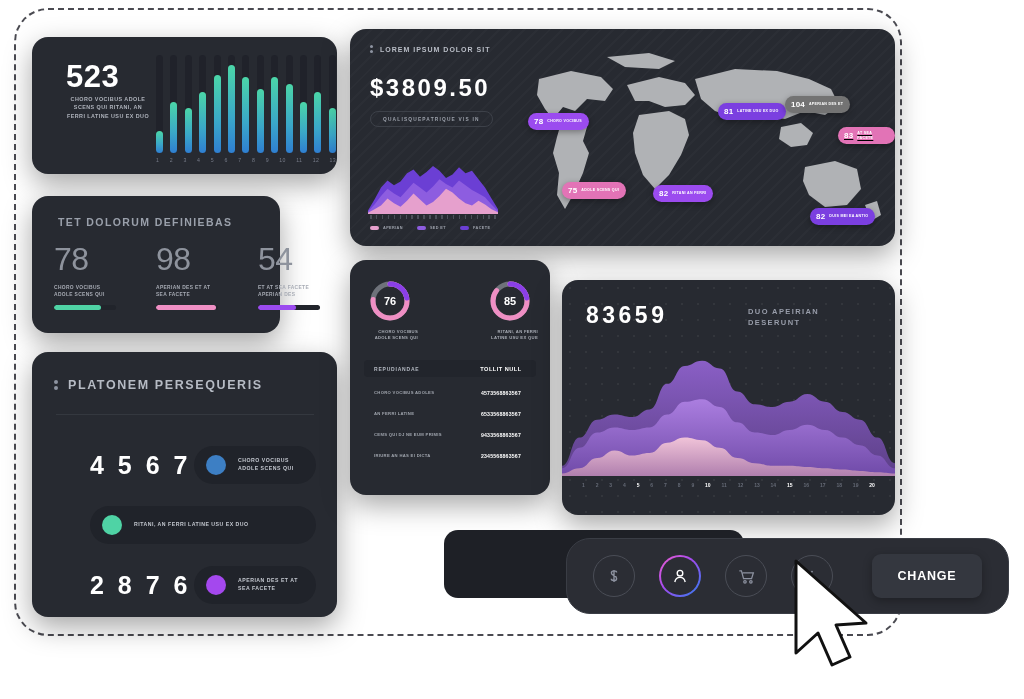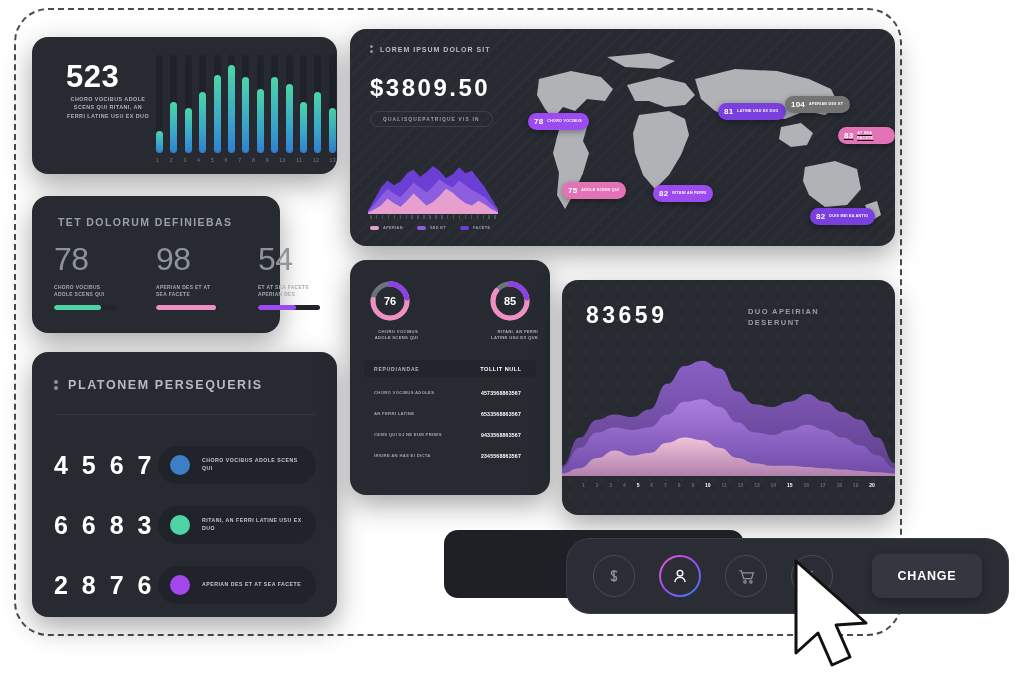--- a/index.html
+++ b/index.html
@@ -78,21 +78,21 @@
   .stat-bar > i { display: block; height: 100%; border-radius: 3px; }
 
   
   #card-list { left: 32px; top: 352px; width: 305px; height: 265px; }
   .list-head { position: absolute; left: 22px; top: 26px; display: flex; align-items: center; gap: 10px; }
   .dots-icon { width: 4px; display: flex; flex-direction: column; gap: 2.5px; }
   .dots-icon span { width: 4px; height: 4px; border-radius: 50%; background: #8d93a0; display: block; }
   .list-title { font-size: 12.5px; letter-spacing: 1.6px; color: #b6bbc4; font-weight: 700; }
   .list-divider { position: absolute; left: 24px; top: 62px; width: 258px; height: 1px; background: #34383f; }
   .list-rows { position: absolute; left: 22px; top: 84px; width: 262px; }
-  .list-row { display: flex; align-items: center; height: 58px; margin-bottom: 2px; }
+  .list-row { display: flex; align-items: center; height: 58px; margin-bottom: 2px; margin-left: 36px; }
   .list-num {
     width: 104px; font-size: 25px; color: #fff; font-weight: 700; letter-spacing: 3.5px;
   }
   .list-pill {
     flex: 1; height: 38px; background: #20232a; border-radius: 19px;
     display: flex; align-items: center; padding: 0 12px; gap: 12px;
   }
   .pill-dot { width: 20px; height: 20px; border-radius: 50%; flex: none; }
   .pill-text { font-size: 5.2px; line-height: 7.6px; color: #c3c7cf; letter-spacing: .5px; font-weight: 700; }
 
@@ -344,21 +344,20 @@
     <div class="list-divider"></div>
     <div class="list-rows" id="list-rows">
         <div class="list-row">
           <div class="list-num">4 5 6 7</div>
           <div class="list-pill">
             <span class="pill-dot" style="background:#3d7fc4"></span>
             <span class="pill-text">CHORO VOCIBUS ADOLE SCENS QUI</span>
           </div>
         </div>
         <div class="list-row">
-          <div class="list-num">6 6 8 3</div>
           <div class="list-pill">
             <span class="pill-dot" style="background:#4fd3a5"></span>
             <span class="pill-text">RITANI, AN FERRI LATINE USU EX DUO</span>
           </div>
         </div>
         <div class="list-row">
           <div class="list-num">2 8 7 6</div>
           <div class="list-pill">
             <span class="pill-dot" style="background:#a448ee"></span>
             <span class="pill-text">APERIAN DES ET AT SEA FACETE</span>

